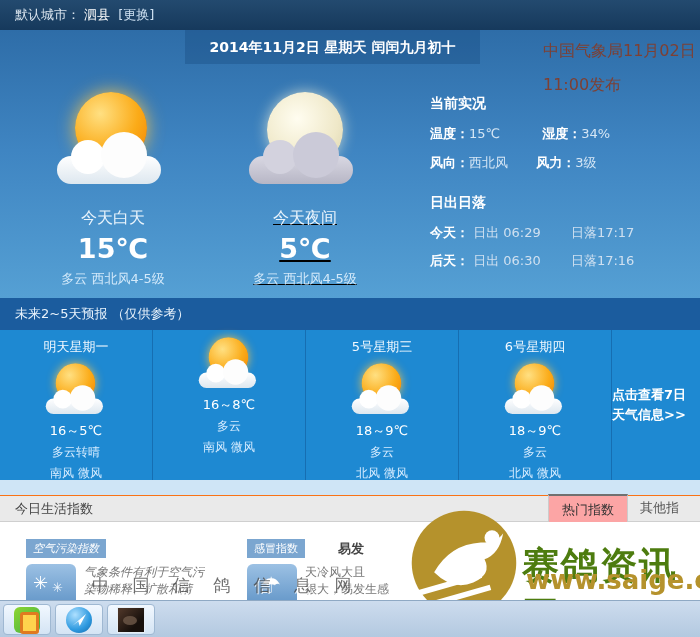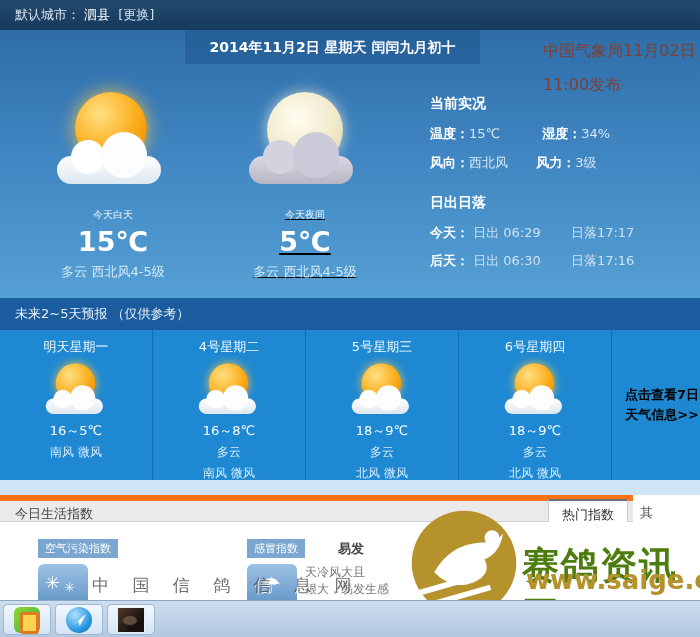--- a/index.html
+++ b/index.html
@@ -18,21 +18,21 @@
                 background:linear-gradient(180deg,#2e6da8 0%,#3f85c2 45%,#55a0d4 100%); }
   .date-box { position:absolute; left:185px; top:0; width:295px; height:34px;
               background:rgba(16,62,110,0.28); color:#fff; font-weight:bold;
               font-size:14px; text-align:center; line-height:34px; }
   .publish { position:absolute; left:495px; top:4px; height:34px; line-height:34px;
              color:#7d4034; font-size:16px;margin-left:48px; }
 
   .today-block { position:absolute; top:60px; width:190px; text-align:center; }
   .today-block.day { left:18px; }
   .today-block.night { left:210px;text-decoration:underline; }
-  .tb-title { margin-top:118px; color:#eaf4fc; font-size:10px; }
+  .tb-title { margin-top:118px; color:#eaf4fc; font-size:16px; }
   .tb-temp { color:#ffffff; font-size:27px; font-weight:bold; margin-top:4px; }
   .tb-cond { color:#d3e9fa; font-size:13px; margin-top:6px; }
 
   
   .w-icon { position:absolute; left:35px; top:-2px; width:120px; height:112px; }
   .sun { position:absolute; left:22px; top:4px; width:72px; height:72px; border-radius:50%;
          background:radial-gradient(circle at 35% 30%,#ffe082,#fbab18 55%,#f07c00);
          box-shadow:0 0 18px rgba(255,200,70,.85); }
   .moon { position:absolute; left:22px; top:4px; width:76px; height:76px; border-radius:50%;
           background:radial-gradient(circle at 40% 35%,#fffdf0,#efe8c8 60%,#d6cfa9);
@@ -67,40 +67,40 @@
              background:#1e89d2; display:flex; }
   .fc-col { width:153px; height:150px; border-right:1px solid rgba(10,70,130,.4);
             text-align:center; position:relative; color:#fff; }
   .fc-name { font-size:13px; margin-top:8px; color:#f2f9ff; }
   .fc-iconwrap { position:relative; height:68px; margin-top:-6px; transform:scale(.55);
                  transform-origin:50% 40%; }
   .fc-iconwrap .w-icon { left:17px; }
   .fc-temp { font-size:13px; color:#fff; margin-top:4px; }
   .fc-cond { font-size:12px; color:#d6ecff; margin-top:4px; }
   .fc-wind { font-size:12px; color:#d6ecff; margin-top:4px; }
-  .fc-more { width:87px; height:150px; color:#000000; font-size:13px; font-weight:bold;
-             display:flex; flex-direction:column; justify-content:center; align-items:flex-end;
+  .fc-more { width:87px; height:150px; color:#ffffff; font-size:13px; font-weight:bold;
+             display:flex; flex-direction:column; justify-content:center; align-items:flex-start;
              line-height:20px; cursor:pointer; }
 
   .strip { position:absolute; left:0; top:480px; width:700px; height:15px; background:#cfe5f6; }
 
   
-  .idx-header { position:absolute; left:0; top:495px; width:633px; height:27px;
-                background:#eaeaea; border-top:6px solid #f97316; border-bottom:1px solid #cfcfcf; }
+  .idx-header { position:absolute; left:0; top:495px; width:700px; height:27px;
+                background:#eaeaea; border-top:1px solid #f97316; border-bottom:1px solid #cfcfcf; }
   .idx-title { position:absolute; left:15px; top:0; line-height:26px; font-size:13px; color:#444; }
   .tab { position:absolute; top:-2px; height:28px; line-height:28px; font-size:13px;
          padding:0 13px; color:#555; cursor:pointer; }
-  .tab.active { background:#ffffff; border-top:2px solid #707070; border-left:1px solid #ccc;
+  .tab.active { background:#fca5a5; border-top:2px solid #707070; border-left:1px solid #ccc;
                 border-right:1px solid #ccc; color:#333; }
   .tab.t1 { left:548px; }
   .tab.t2 { left:627px; }
 
   .idx-content { position:absolute; left:0; top:522px; width:700px; height:80px; background:#fff; }
   .idx-item { position:absolute; top:16px; }
-  .idx-item.i1 { left:38px; width:250px; }
+  .idx-item.i1 { left:26px; width:250px;font-style:italic; }
   .idx-item.i2 { left:247px; width:330px; }
   .idx-badge { display:inline-block; background:#7ba6d0; color:#fff; font-size:11px;
                padding:2px 7px; vertical-align:middle; }
   .idx-level { display:inline-block; margin-left:28px; font-size:13px; font-weight:bold; color:#444; }
   .idx-body { margin-top:6px; display:flex; }
   .idx-icon { width:50px; height:44px; border-radius:6px; flex:0 0 50px;
               background:linear-gradient(180deg,#9cc1e4,#5f93c6); position:relative; }
   .idx-icon::before { content:"✳"; position:absolute; left:7px; top:8px; color:#fff; font-size:18px; }
   .idx-icon::after { content:"✳"; position:absolute; left:26px; top:16px; color:#eef5fc; font-size:13px; }
   .idx-icon.cold::before { content:"☂"; left:14px; top:9px; font-size:22px; }
@@ -208,24 +208,24 @@
   <div class="fc-cols">
     <div class="fc-col">
       <div class="fc-name">明天星期一</div>
       <div class="fc-iconwrap">
           <div class="w-icon">
             <div class="sun"></div>
             <div class="cloud"></div>
           </div>
         </div>
       <div class="fc-temp">16～5℃</div>
+      <div class="fc-cond">多云转晴</div>
       <div class="fc-wind">南风 微风</div>
     </div>
     <div class="fc-col">
-      <div class="fc-name">4号星期二</div>
       <div class="fc-iconwrap">
           <div class="w-icon">
             <div class="sun"></div>
             <div class="cloud"></div>
           </div>
         </div>
       <div class="fc-temp">16～8℃</div>
       <div class="fc-cond">多云</div>
       <div class="fc-wind">南风 微风</div>
     </div>
@@ -264,20 +264,24 @@
   <div class="idx-header">
     <div class="idx-title">今日生活指数</div>
     <div class="tab t1 active">热门指数</div>
     <div class="tab t2">其他指数</div>
   </div>
   <div class="idx-content">
     <div class="idx-item i1">
       <span class="idx-badge">空气污染指数</span>
       <div class="idx-body">
         <div class="idx-icon"></div>
+        <div class="idx-text">
+          <div>气象条件有利于空气污</div>
+          <div>染物稀释、扩散和清</div>
+        </div>
       </div>
     </div>
     <div class="idx-item i2">
       <span class="idx-badge">感冒指数</span>
       <span class="idx-level">易发</span>
       <div class="idx-body">
         <div class="idx-icon cold"></div>
         <div class="idx-text">
           <div>天冷风大且</div>
           <div>很大，易发生感</div>

